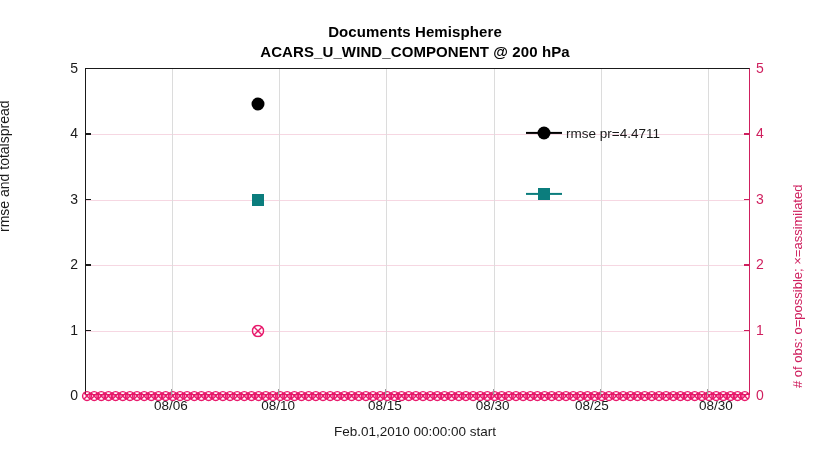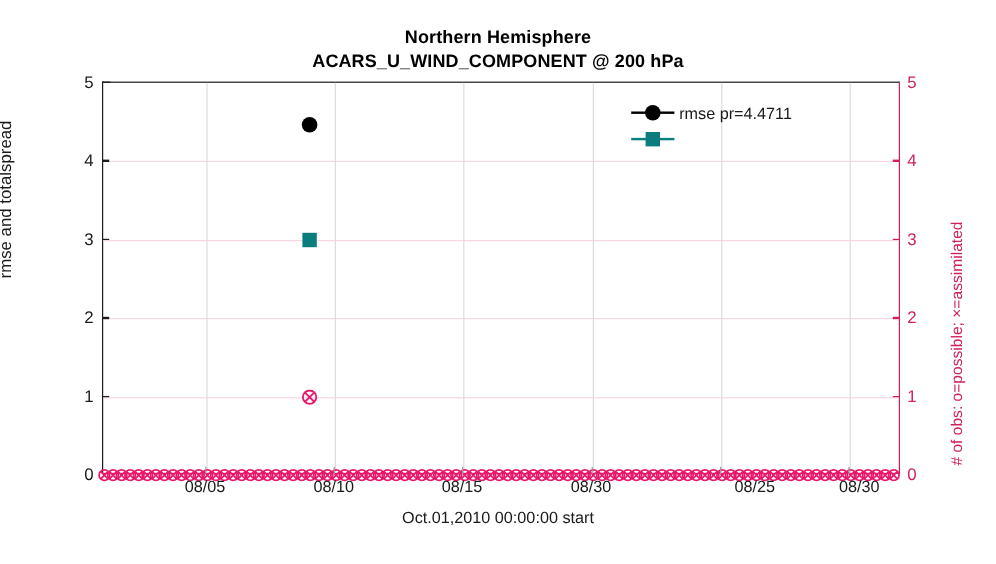--- a/index.html
+++ b/index.html
@@ -110,21 +110,21 @@
 
   
   .legend{
     position:absolute;
     left:521px;top:78px;
     width:214px;
     padding:4px 6px 4px 4px;
     box-sizing:border-box;
   }
   .legend-row{
-    display:flex;align-items:center;height:22px;
+    display:flex;align-items:center;height:22px;margin-top:39px;
   }
   .legend-sym{
     width:36px;height:18px;position:relative;flex:none;margin-right:4px;
   }
   .legend-sym .lline{
     position:absolute;left:0;right:0;top:50%;height:2.2px;
     transform:translateY(-50%);
   }
   .legend-sym .lmark{
     position:absolute;left:50%;top:50%;transform:translate(-50%,-50%);
@@ -132,21 +132,21 @@
   .lmark.circ{width:13px;height:13px;border-radius:50%;background:#000;}
   .lmark.sq{width:12px;height:12px;background:#0b7d7d;}
   .legend-text{font-size:13.5px;color:#1a1a1a;white-space:nowrap;}
 </style>
 </head>
 <body>
 
 <div class="figure">
 
   <div class="title-block">
-    <div class="title-line1">Northern Hemisphere</div>
+    <div class="title-line1">Documents Hemisphere</div>
     <div class="title-line2">ACARS_U_WIND_COMPONENT @ 200 hPa</div>
   </div>
 
   <div class="plot-area">
 
     <div class="grid-h" style="top:261.6px;"></div>
     <div class="grid-h" style="top:196.2px;"></div>
     <div class="grid-h" style="top:130.8px;"></div>
     <div class="grid-h" style="top:65.4px;"></div>
 
@@ -401,25 +401,25 @@
   <div class="ylab-right" style="left:756px;top:329.6px;">1</div>
   <div class="ylab-right" style="left:756px;top:395px;">0</div>
 
   <div class="tick-bottom" style="left:170.8px;"></div>
   <div class="tick-bottom" style="left:278.1px;"></div>
   <div class="tick-bottom" style="left:385.3px;"></div>
   <div class="tick-bottom" style="left:492.6px;"></div>
   <div class="tick-bottom" style="left:599.8px;"></div>
   <div class="tick-bottom" style="left:707.1px;"></div>
 
-  <div class="xlab" style="left:170.8px;">08/05</div>
+  <div class="xlab" style="left:170.8px;">08/06</div>
   <div class="xlab" style="left:278.1px;">08/10</div>
   <div class="xlab" style="left:385px;">08/15</div>
   <div class="xlab" style="left:492.6px;">08/30</div>
-  <div class="xlab" style="left:629px;">08/25</div>
+  <div class="xlab" style="left:592px;">08/25</div>
   <div class="xlab" style="left:716px;">08/30</div>
 
   <div class="axis-title-left">rmse and totalspread</div>
   <div class="axis-title-right"># of obs: o=possible; ×=assimilated</div>
-  <div class="axis-title-bottom">Oct.01,2010 00:00:00 start</div>
+  <div class="axis-title-bottom">Feb.01,2010 00:00:00 start</div>
 
 
 </div>
 
 </body></html>

